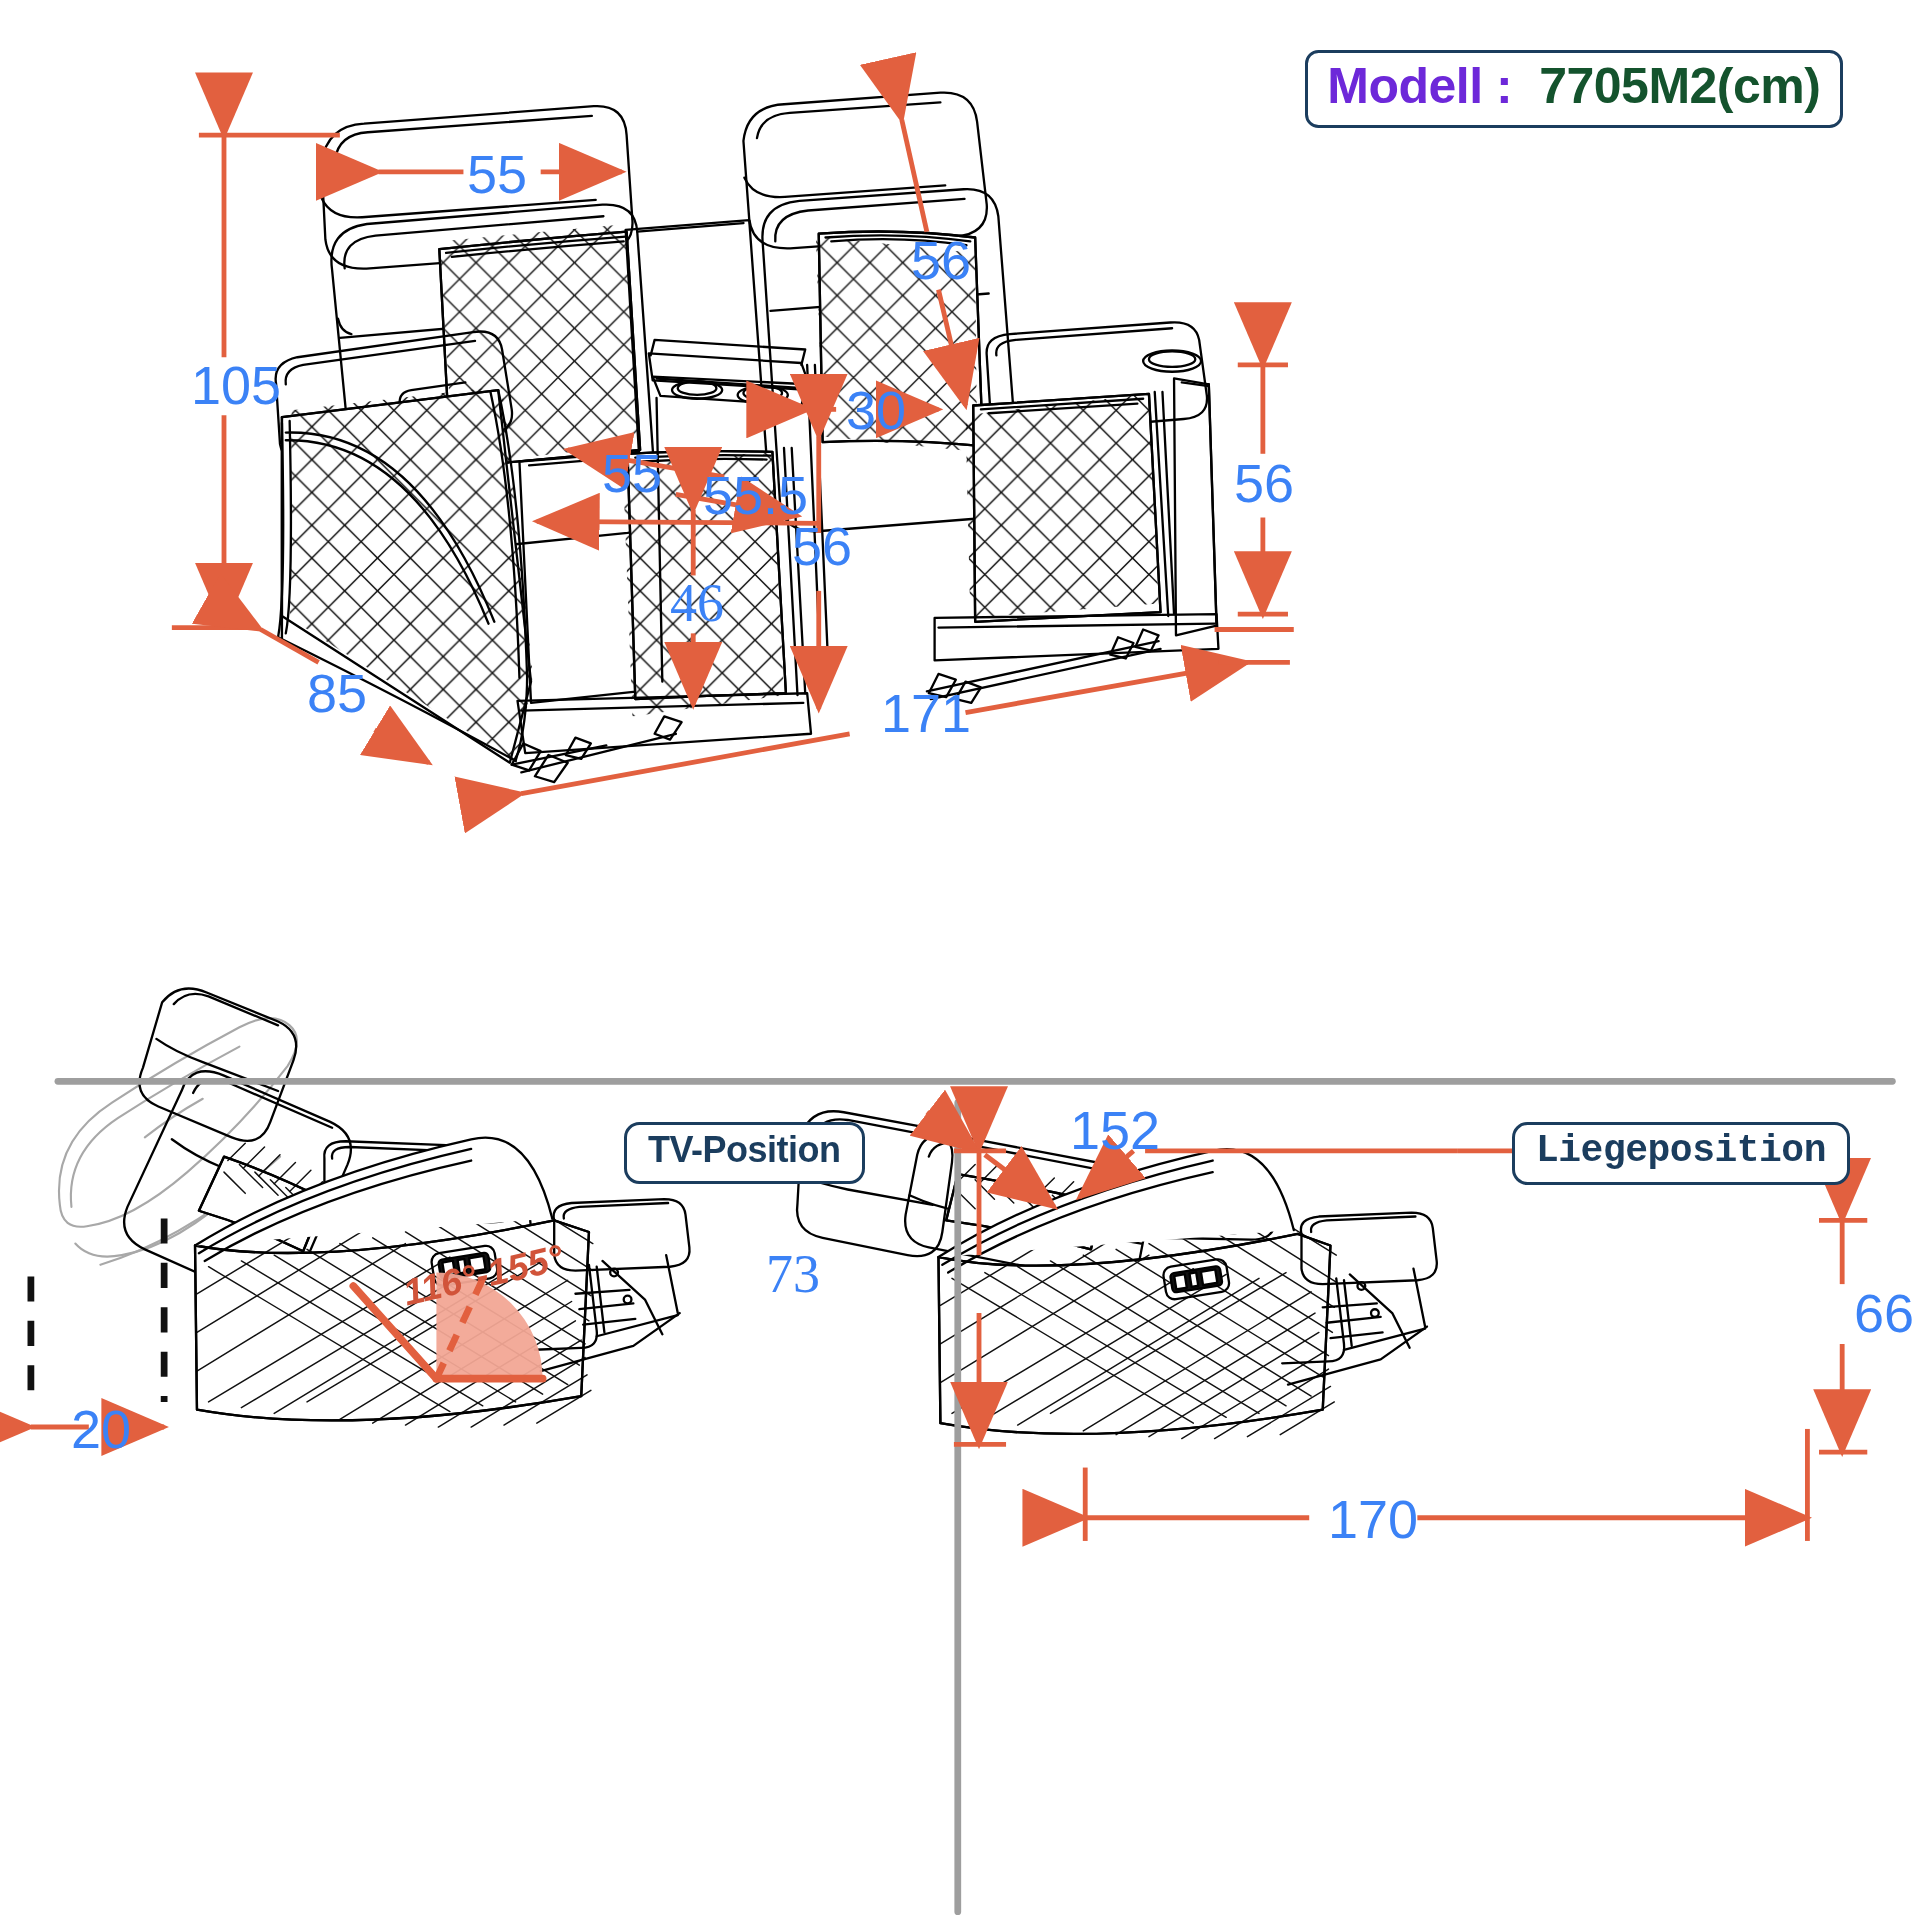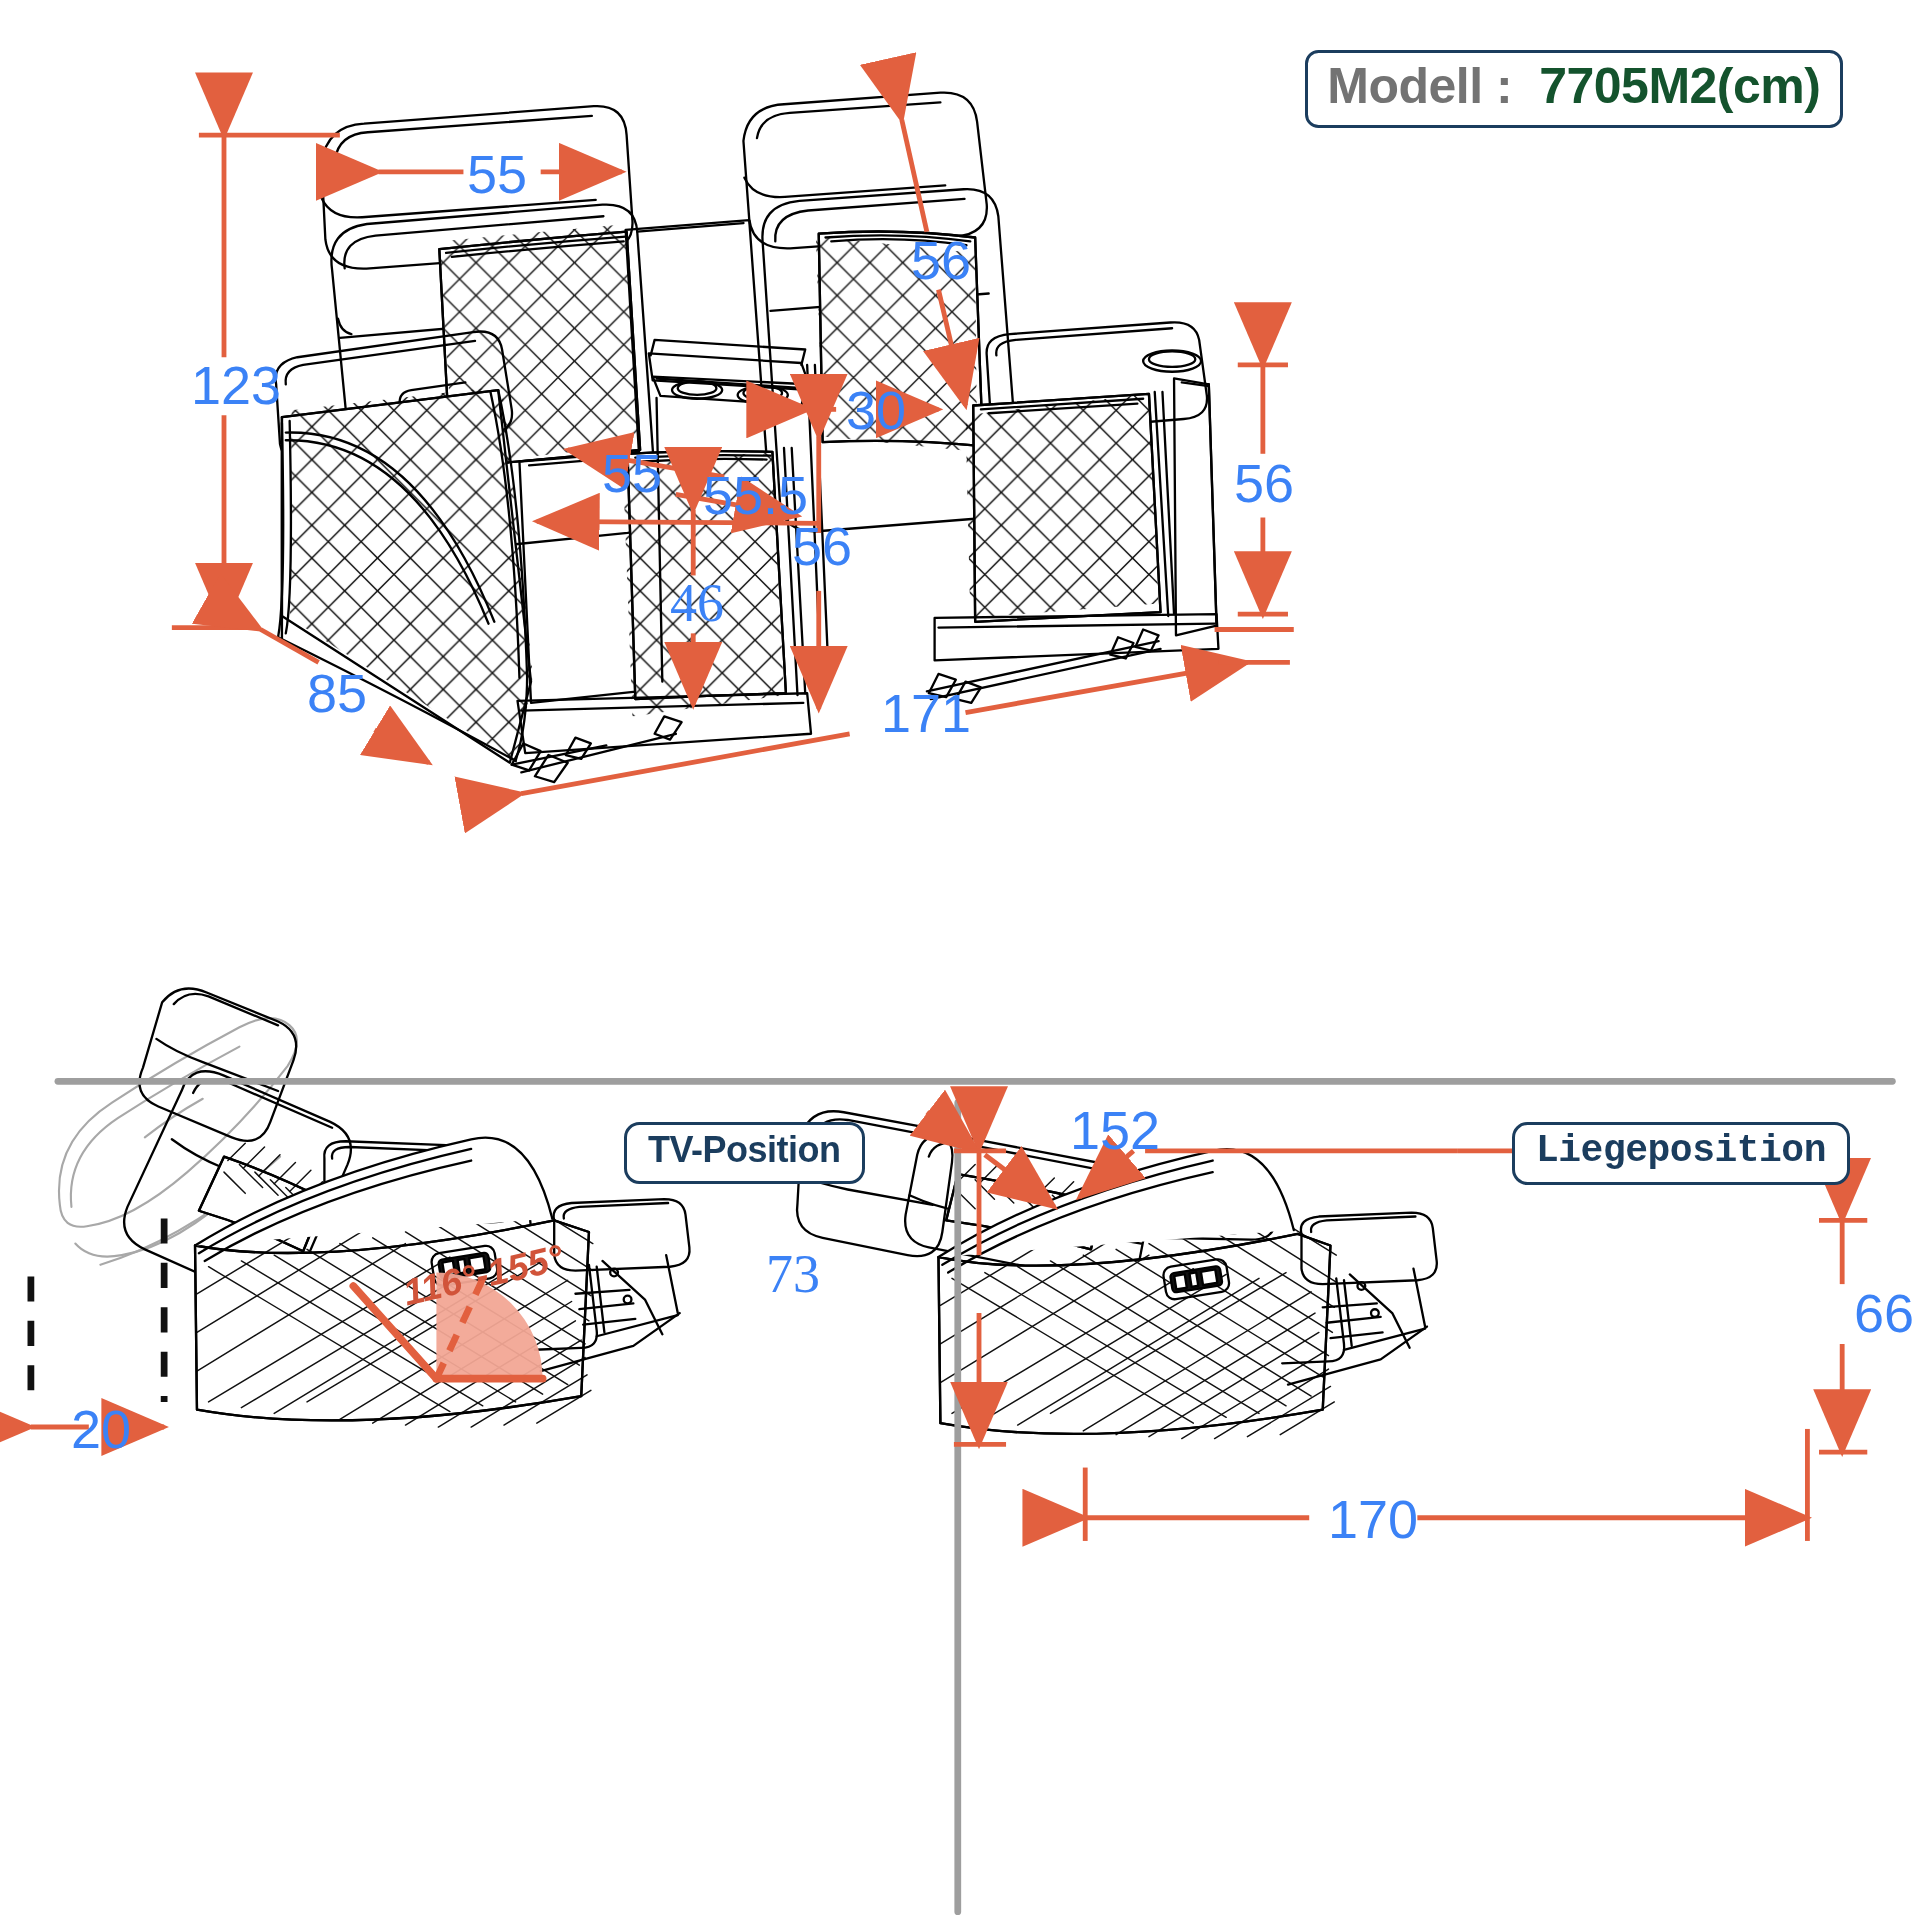--- a/index.html
+++ b/index.html
@@ -27,21 +27,21 @@
     white-space:nowrap;
     box-sizing:border-box;
     letter-spacing:-0.5px;
   }
   #model-chip{
     left:1305px;top:50px;
     padding:3.9px 19.3px 9.7px 19.3px;
     font-size:50px;
     border-radius:13.5px;
   }
-  #model-chip .mdl{color:#737373;}
+  #model-chip .mdl{color:#6d28d9;}
   #model-chip .num{color:#14532d;margin-left:27px;}
 
   #tv-chip{
     left:624px;top:1122px;
     padding:3.9px 21px 9.7px 21px;
     font-size:36px;
   }
   #lp-chip{
     left:1512px;top:1122px;
     padding:3.9px 21px 9.7px 21px;
@@ -440,21 +440,21 @@
   </div>
 
   <div class="chip" id="tv-chip">
     <span>TV-Position</span>
   </div>
   <div class="chip" id="lp-chip">
     <span>Liegeposition</span>
   </div>
 
   <div class="dim" style="left:467px;top:147px;">55</div>
-  <div class="dim" style="left:191px;top:358px;">123</div>
+  <div class="dim" style="left:191px;top:358px;">105</div>
   <div class="dim" style="left:911px;top:233px;">56</div>
   <div class="dim" style="left:846px;top:383px;">30</div>
   <div class="dim" style="left:1234px;top:456px;">56</div>
   <div class="dim" style="left:602px;top:446px;">55</div>
   <div class="dim" style="left:703px;top:468px;">55.5</div>
   <div class="dim" style="left:670px;top:576px;font-family:Liberation Serif, serif;">46</div>
   <div class="dim" style="left:792px;top:519px;">56</div>
   <div class="dim" style="left:307px;top:666px;">85</div>
   <div class="dim" style="left:881px;top:686px;">171</div>
 

